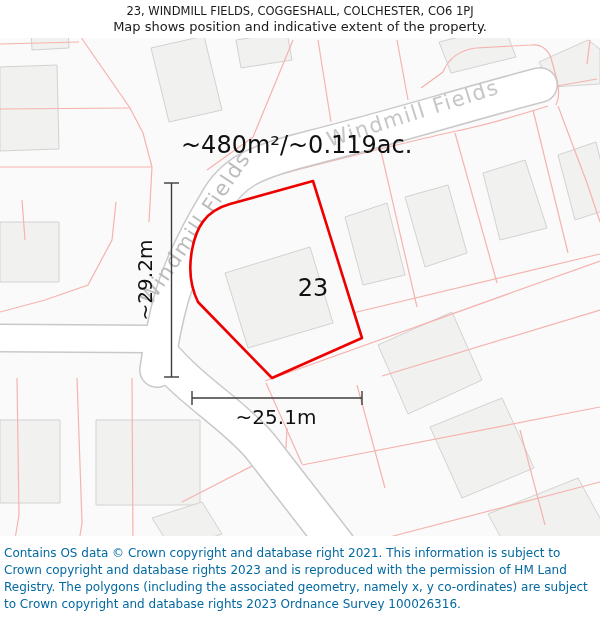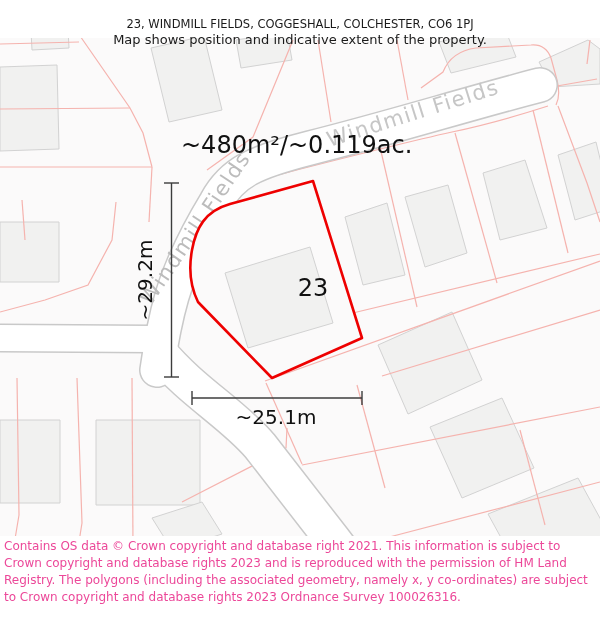--- a/index.html
+++ b/index.html
@@ -1,24 +1,24 @@
 <!DOCTYPE html>
 <html><head>
 <meta charset="utf-8">
 <style>
   html,body{margin:0;padding:0;}
   body{width:600px;height:625px;position:relative;font-family:"DejaVu Sans","Liberation Sans",sans-serif;background:#ffffff;}
   .page{position:absolute;inset:0;width:600px;height:625px;overflow:hidden;background:#ffffff;}
   .map-wrap{position:absolute;left:0;top:0;width:600px;height:625px;background:#fbfafa;}
   .map-wrap svg{position:absolute;left:0;top:0;}
   .header{position:absolute;left:0;top:0;width:600px;height:38px;background:#ffffff;text-align:center;z-index:5;}
-  .header .title{font-size:11.5px;color:#1a1a1a;margin-top:17px;line-height:15px;}
+  .header .title{font-size:11.5px;color:#1a1a1a;margin-top:4px;line-height:15px;}
   .header .subtitle{font-size:13px;color:#1a1a1a;line-height:15px;}
   .footer{position:absolute;left:0;top:536px;width:600px;height:89px;background:#ffffff;z-index:5;}
-  .footer .notice{font-size:12px;line-height:17px;color:#ec4899;margin:2px 4px 0 4px;text-align:left;}
+  .footer .notice{font-size:12px;line-height:17px;color:#0369a1;margin:9px 4px 0 4px;text-align:left;}
   
   .bldg{fill:#f1f1f0;stroke:#d2d2d2;stroke-width:1;}
   .pink{fill:none;stroke:#f5b3ae;stroke-width:1.2;}
   .road-casing{fill:none;stroke:#c9c9c9;stroke-width:36;stroke-linecap:round;stroke-linejoin:round;}
   .road-casing.r2{stroke-width:29;stroke-linecap:butt;}
   .road-casing.r3{stroke-width:38;stroke-linecap:butt;}
   .road-fill{fill:none;stroke:#ffffff;stroke-width:33;stroke-linecap:round;stroke-linejoin:round;}
   .road-fill.r2{stroke-width:26;stroke-linecap:butt;}
   .road-fill.r3{stroke-width:35;stroke-linecap:butt;}
   .street-text{fill:#bcbcbc;font-size:21px;letter-spacing:1.5px;}

